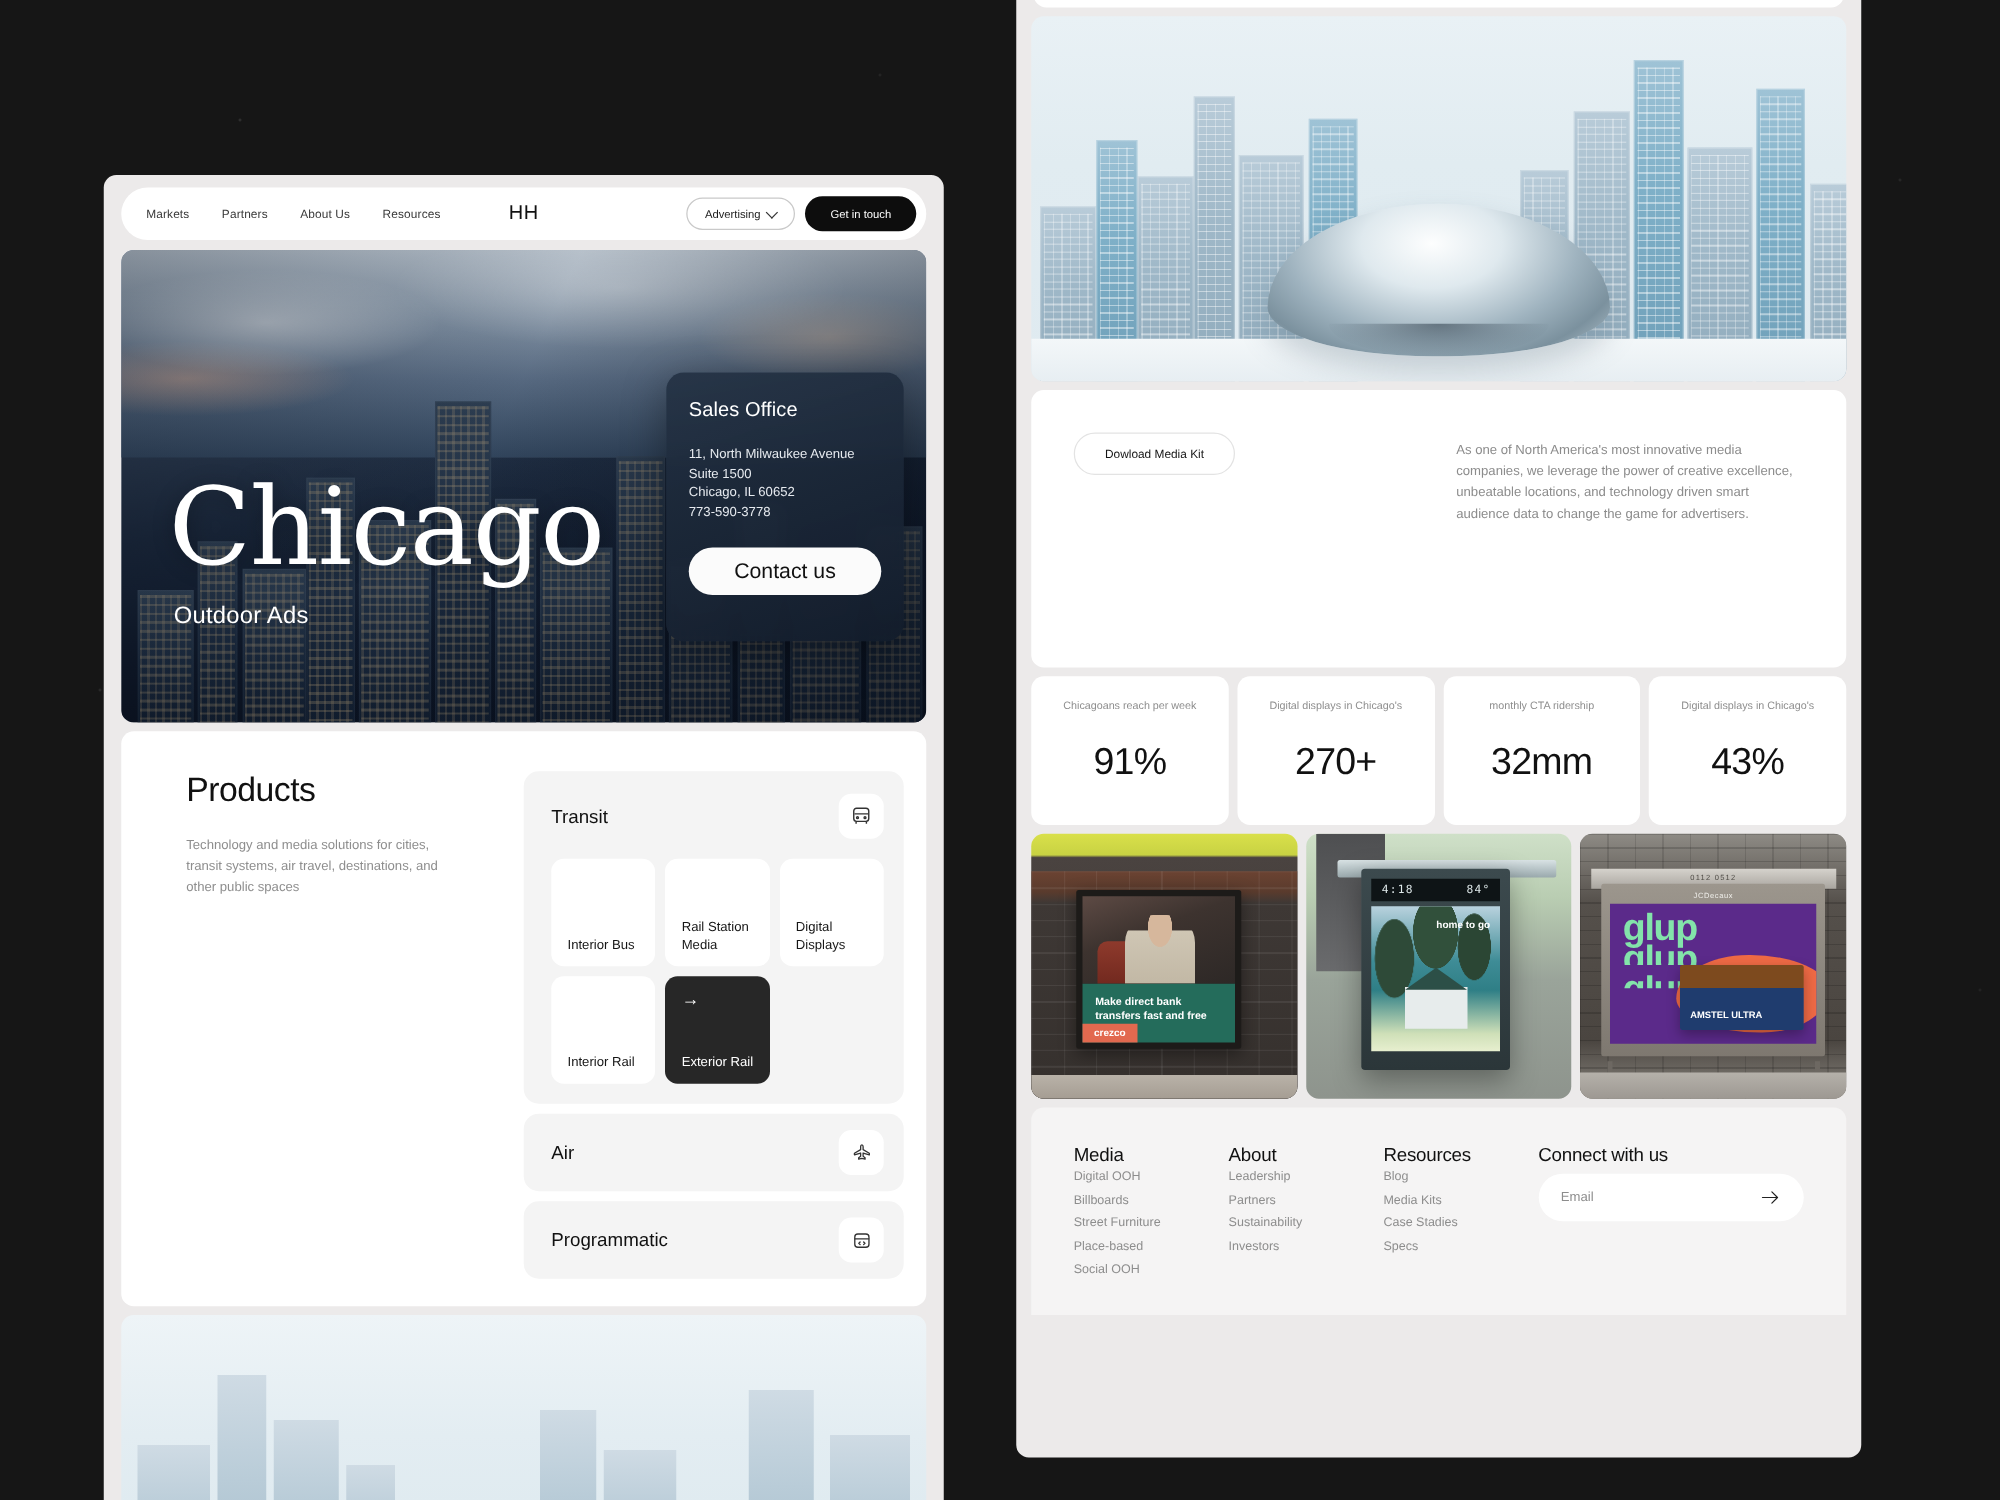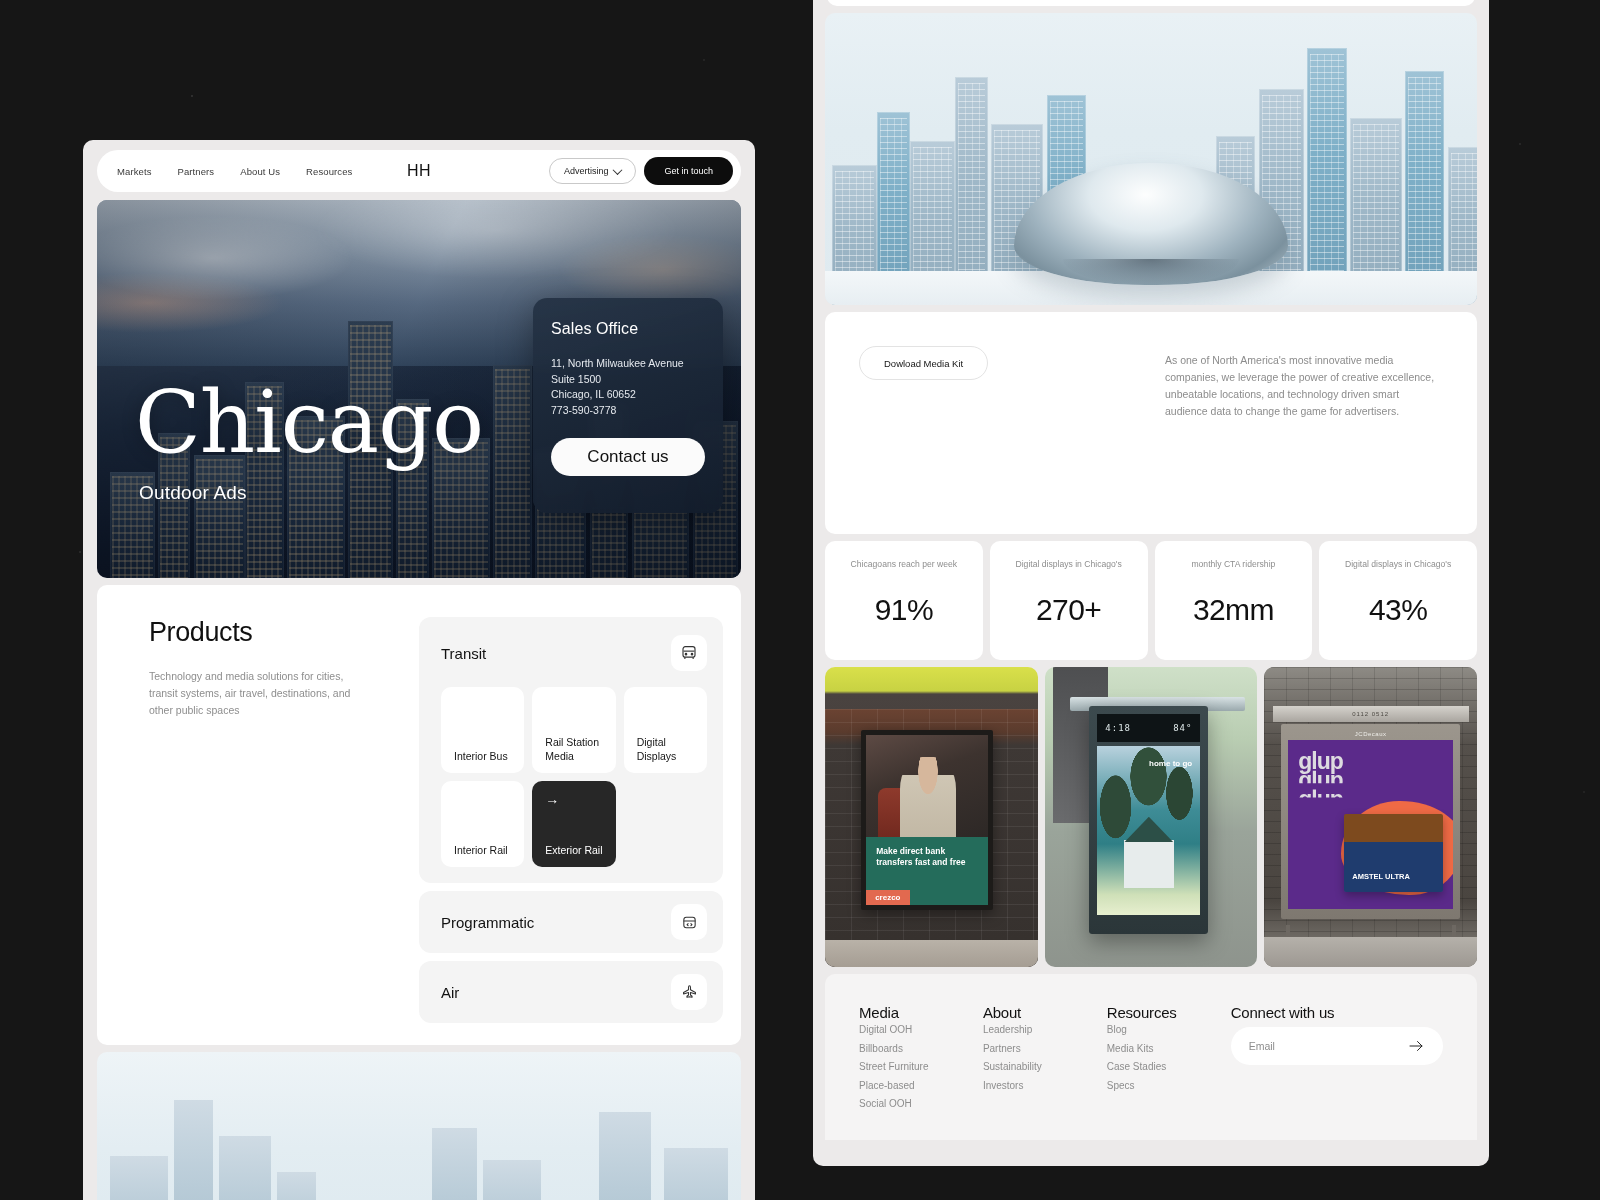--- a/index.html
+++ b/index.html
@@ -242,21 +242,21 @@
   .stats { margin-top: 7px; display:grid; grid-template-columns: repeat(4,1fr); gap: 7px; }
   .stat {
     background:#fff; border-radius: 10px; height: 119px;
     display:flex; flex-direction: column; align-items:center; justify-content: flex-start;
     padding-top: 18px;
   }
   .stat .lbl { font-size: 8.6px; color:#8e8e8e; text-align:center; padding: 0 6px; }
   .stat .val { margin-top: 24px; font-size: 30px; font-weight: 400; letter-spacing:-.6px; color:#111; }
 
   .gallery { margin-top: 7px; display:grid; grid-template-columns: repeat(3,1fr); gap: 7px; }
-  .gcard { height: 300px; border-radius: 10px; overflow:hidden; position: relative; }
+  .gcard { height: 212px; border-radius: 10px; overflow:hidden; position: relative; }
 
   
   .g1 { background: linear-gradient(180deg,#d9e04a 0%, #c8d243 8%, #4a4340 9%, #3b3633 100%); }
   .g1 .brickrow { position:absolute; left:0; right:0; top:14%; bottom:0;
     background-image:
       repeating-linear-gradient(180deg, rgba(255,255,255,.07) 0 1px, transparent 1px 13px),
       repeating-linear-gradient(90deg, rgba(255,255,255,.07) 0 1px, transparent 1px 26px),
       linear-gradient(180deg, #6b4332 0%, #5a3b2d 9%, #3e3835 14%, #35302d 100%);
   }
   .g1 .poster { position:absolute; left: 17%; top: 21%; width: 62%; height: 60%;
@@ -307,21 +307,21 @@
      background-image: repeating-linear-gradient(180deg, rgba(0,0,0,.16) 0 1px, transparent 1px 11px),
                        repeating-linear-gradient(90deg, rgba(0,0,0,.12) 0 1px, transparent 1px 22px),
                        linear-gradient(180deg,#8e8b85 0%, #55504b 26%, #4a4540 78%, #8a867f 100%); }
   .g3 .header3 { position:absolute; left:4%; right:4%; top: 13%; height: 16px;
      background: linear-gradient(180deg,#d5d2cc,#a9a59f); display:flex; align-items:center; justify-content:center;
      font-size: 6px; color:#4c4943; letter-spacing:1px; }
   .g3 .frame { position:absolute; left: 8%; right: 8%; top: 19%; bottom: 16%;
      background: linear-gradient(180deg,#9c968d,#7e7870); padding: 7px; border-radius:2px; }
   .g3 .jc { text-align:center; font-size:6px; color:#efeeea; margin-bottom:3px; letter-spacing:.5px;}
   .g3 .ad { height: calc(100% - 12px); background: #5b2a8a; position:relative; overflow:hidden; }
-  .g3 .glup { position:absolute; left: 6%; top: 7%; color:#e5e5e5; font-size: 23px; font-weight: 700;
+  .g3 .glup { position:absolute; left: 6%; top: 7%; color:#86efac; font-size: 30px; font-weight: 700;
       letter-spacing:-1px; line-height:.82; }
   .g3 .glup span { display:block; opacity:.95; }
   .g3 .glup span:nth-child(2){ clip-path: inset(0 0 34% 0); }
   .g3 .glup span:nth-child(3){ clip-path: inset(0 0 58% 0); }
   .g3 .blob { position:absolute; right:-6%; bottom: 8%; width: 74%; height: 56%;
      background:#ef6a45; border-radius: 48% 52% 44% 56% / 56% 46% 54% 44%; }
   .g3 .packs { position:absolute; right: 6%; bottom: 10%; width: 60%; height: 46%;
      background: linear-gradient(180deg, #7d4a1e 0 36%, #1f3c6e 36% 100%);
      border-radius: 2px; box-shadow: 0 4px 10px rgba(0,0,0,.3);}
   .g3 .packs .amstel { position:absolute; left: 8%; bottom: 14%; color:#fff; font-size:7.5px;
@@ -440,36 +440,36 @@
               <span>Interior Rail</span>
             </div>
             <div class="tile dark">
               <span class="arrow-ico">→</span>
               <span>Exterior Rail</span>
             </div>
           </div>
         </div>
 
         <div class="cat-row">
+          <div class="cat-title">Air</div>
+          <div class="cat-icon">
+            <svg width="17" height="17" viewBox="0 0 24 24" fill="none" stroke="#333" stroke-width="1.5" stroke-linejoin="round">
+              <path d="M12 2.6c.9 0 1.4 1 1.4 2.2v3.3l7 4v1.9l-7-2.1v3.6l2.2 1.7v1.6L12 18l-3.6.8v-1.6l2.2-1.7v-3.6l-7 2.1v-1.9l7-4V4.8c0-1.2.5-2.2 1.4-2.2z"></path>
+            </svg>
+          </div>
+        </div>
+
+        <div class="cat-row">
           <div class="cat-title">Programmatic</div>
           <div class="cat-icon">
             <svg width="17" height="17" viewBox="0 0 24 24" fill="none" stroke="#333" stroke-width="1.5" stroke-linecap="round">
               <rect x="4" y="4.5" width="16" height="15" rx="3.5"></rect>
               <line x1="4.3" y1="10" x2="19.7" y2="10"></line>
               <polyline points="10,13.5 8.6,15 10,16.5"></polyline>
               <polyline points="14,13.5 15.4,15 14,16.5"></polyline>
-            </svg>
-          </div>
-        </div>
-
-        <div class="cat-row">
-          <div class="cat-title">Air</div>
-          <div class="cat-icon">
-            <svg width="17" height="17" viewBox="0 0 24 24" fill="none" stroke="#333" stroke-width="1.5" stroke-linejoin="round">
-              <path d="M12 2.6c.9 0 1.4 1 1.4 2.2v3.3l7 4v1.9l-7-2.1v3.6l2.2 1.7v1.6L12 18l-3.6.8v-1.6l2.2-1.7v-3.6l-7 2.1v-1.9l7-4V4.8c0-1.2.5-2.2 1.4-2.2z"></path>
             </svg>
           </div>
         </div>
 
       </div>
     </div>
 
     <div class="city-strip">
       <div class="bld2" style="left:2%;width:9%;height:48%"></div>
       <div class="bld2" style="left:12%;width:6%;height:76%"></div>

